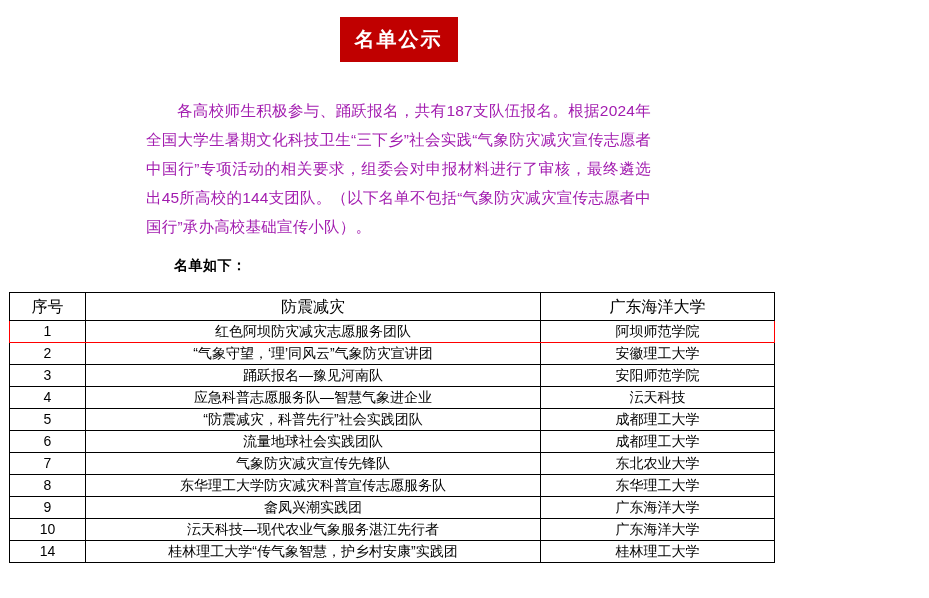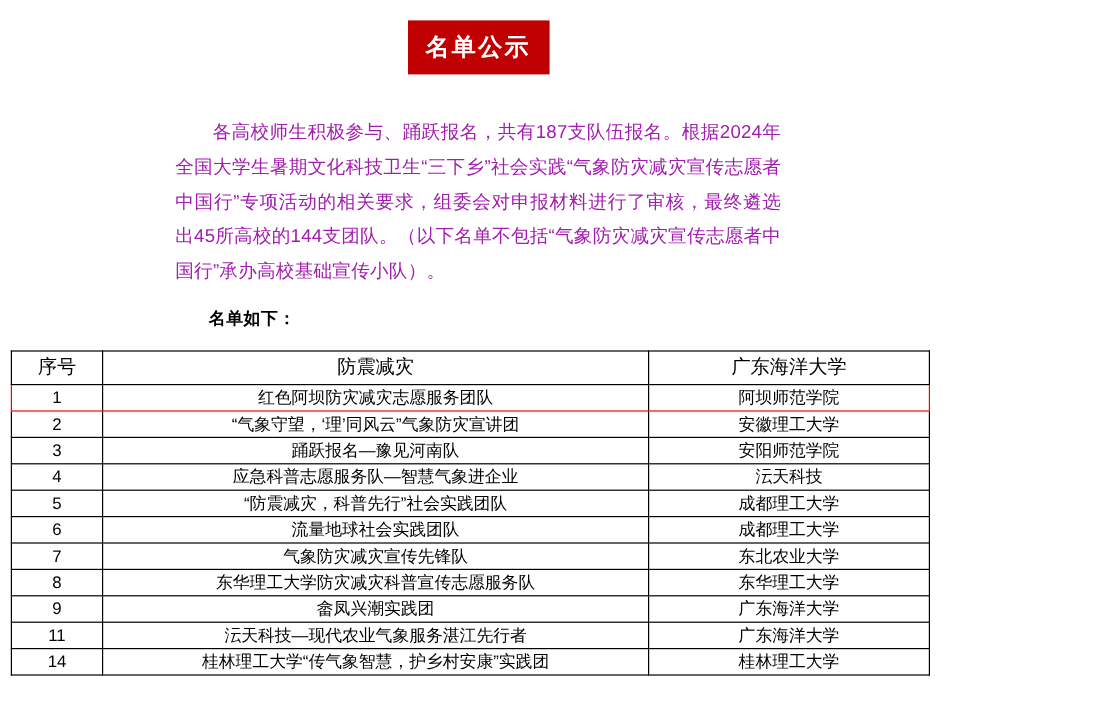--- a/index.html
+++ b/index.html
@@ -166,21 +166,21 @@
           <td>8</td>
           <td>东华理工大学防灾减灾科普宣传志愿服务队</td>
           <td>东华理工大学</td>
         </tr>
         <tr>
           <td>9</td>
           <td>畲凤兴潮实践团</td>
           <td>广东海洋大学</td>
         </tr>
         <tr>
-          <td>11</td>
+          <td>10</td>
           <td>沄天科技—现代农业气象服务湛江先行者</td>
           <td>广东海洋大学</td>
         </tr>
         <tr>
           <td>14</td>
           <td>桂林理工大学“传气象智慧，护乡村安康”实践团</td>
           <td>桂林理工大学</td>
         </tr>
 
       </tbody>

